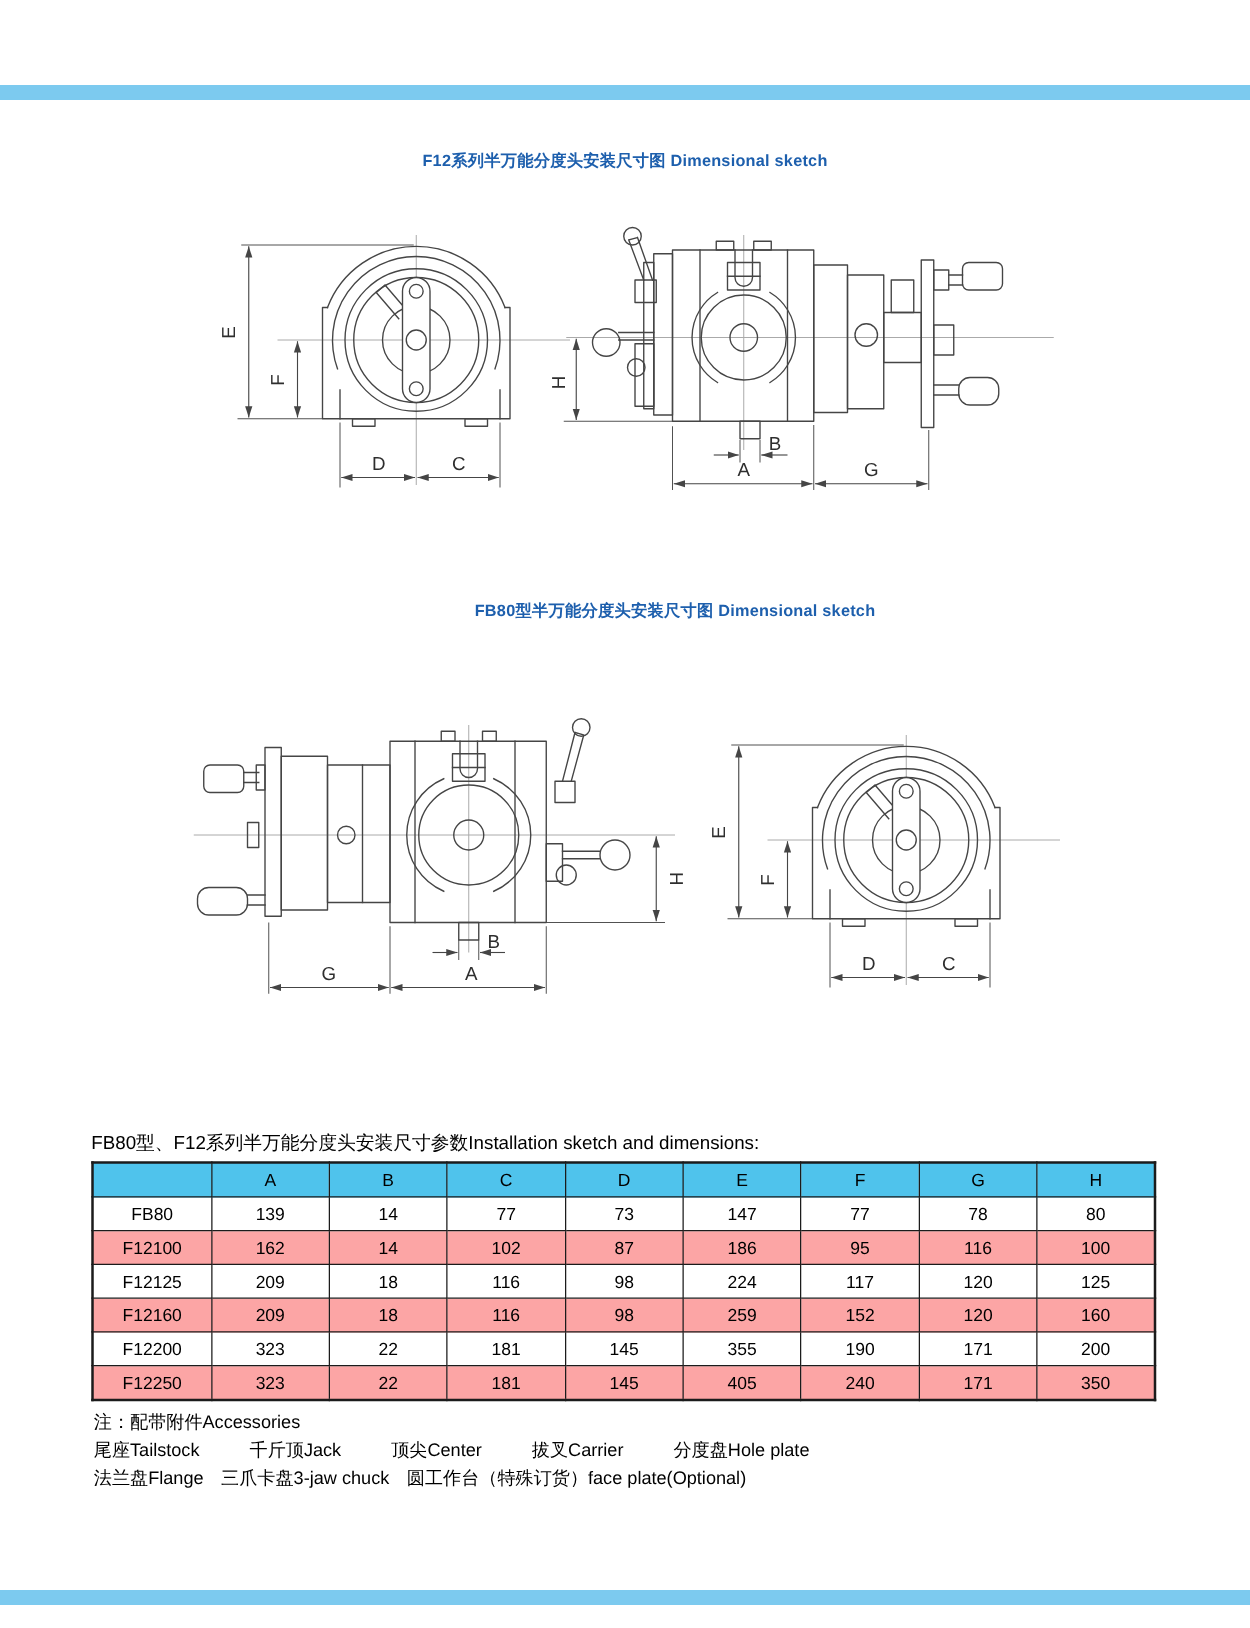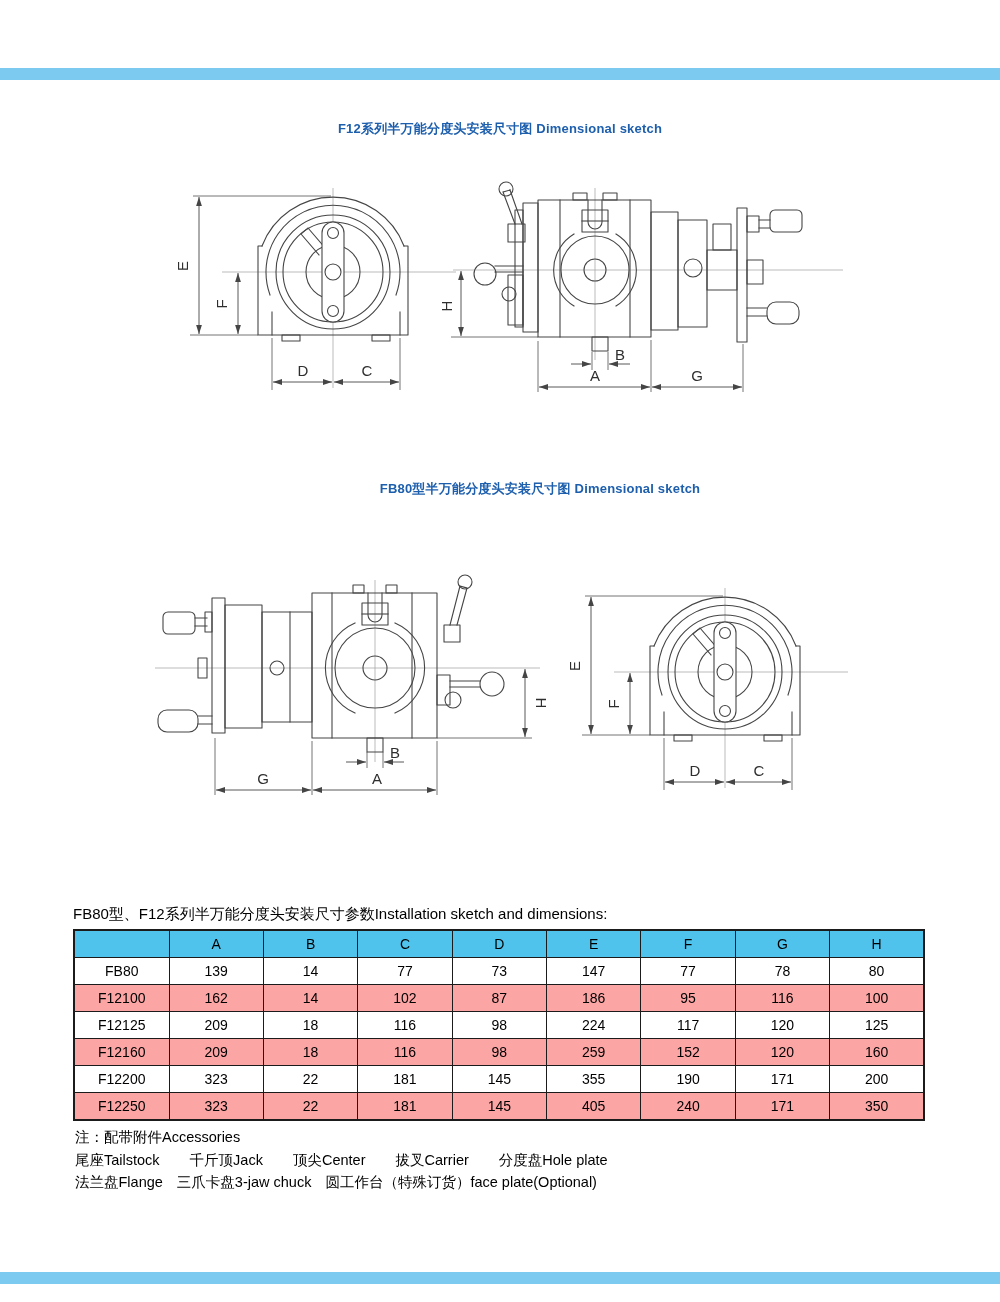--- a/index.html
+++ b/index.html
@@ -21,21 +21,21 @@
   .tbl-caption{position:absolute;left:73px;top:905px;font-size:15px;color:#000;}
   table.dims{position:absolute;left:73px;top:929px;width:852px;border-collapse:collapse;
              table-layout:fixed;border:2px solid #1b1b1b;}
   table.dims th,table.dims td{border:1px solid #1b1b1b;height:26px;text-align:center;
              font-size:14px;font-weight:400;color:#000;padding:0;}
   table.dims thead th{background:#4fc3ec;}
   table.dims col.c0{width:95px;}
   table.dims tr.alt td{background:#fca5a5;}
   .note{position:absolute;left:75px;font-size:14.5px;color:#000;display:flex;}
   .n1{top:1128px;}
-  .n2{top:1151px;gap:30px;align-items:center;}
+  .n2{top:1151px;gap:40px;align-items:center;}
   .n3{top:1173px;gap:14px;text-align:center;}
 </style>
 </head>
 <body>
 
 <div class="page">
 
   <svg width="0" height="0" style="position:absolute">
     <defs>
       <marker id="mE" orient="auto" markerWidth="11" markerHeight="8" refX="10" refY="4">

